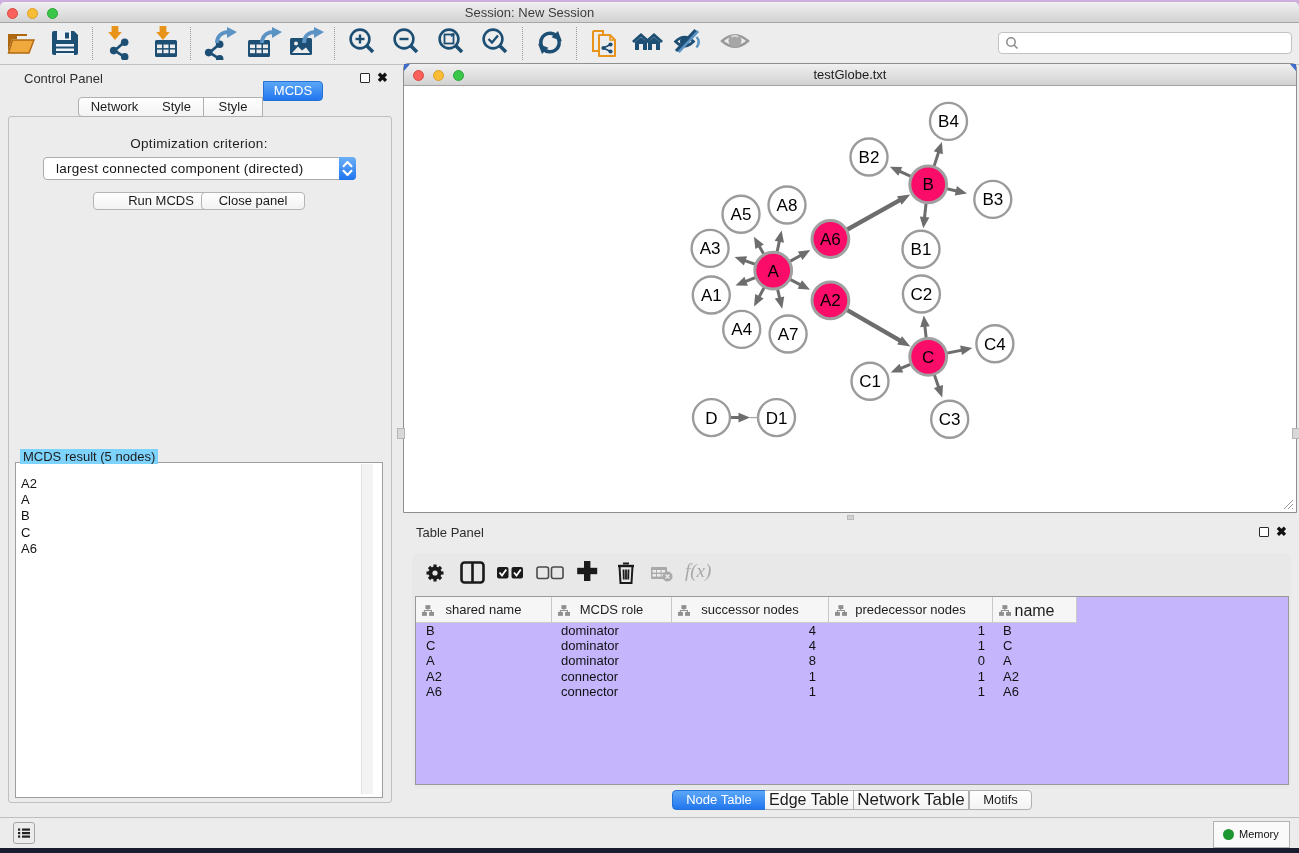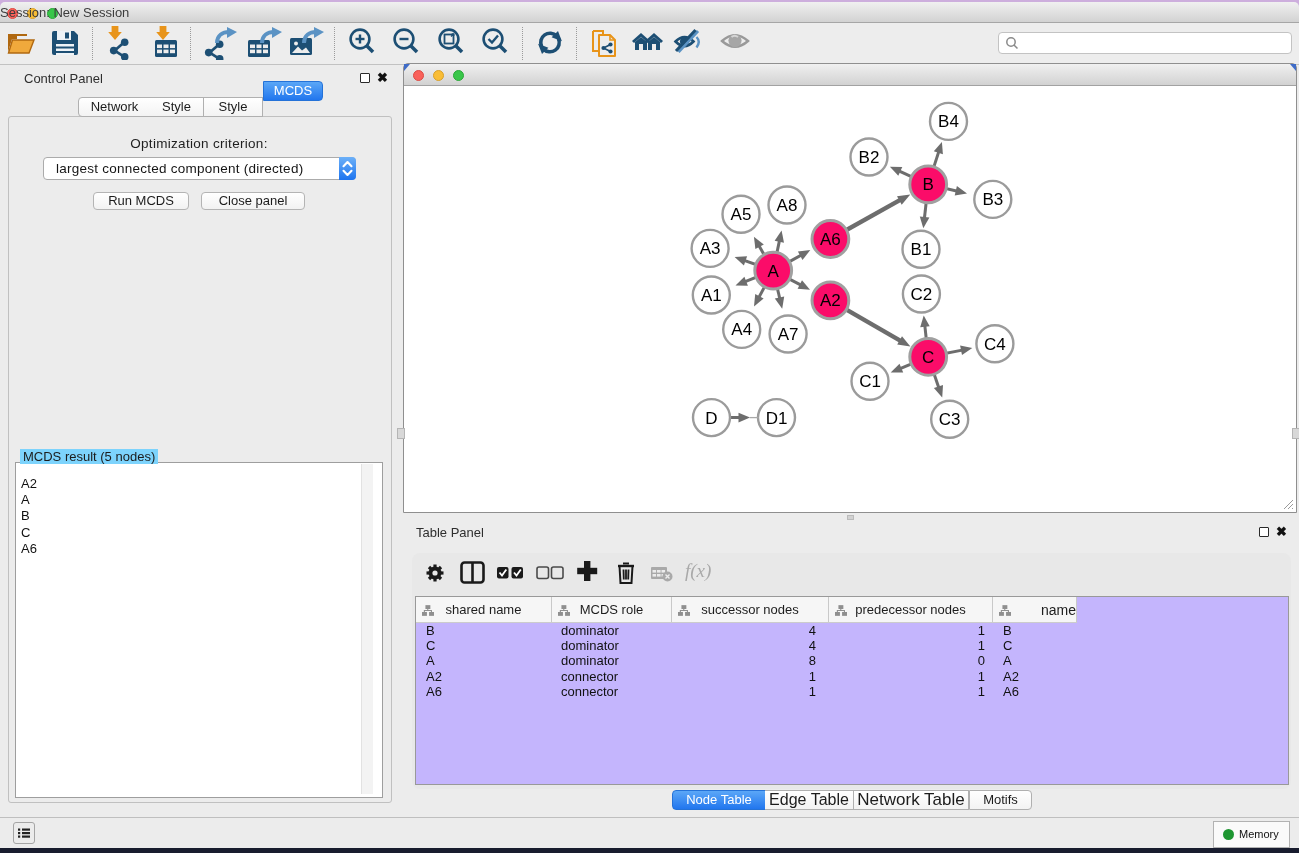--- a/index.html
+++ b/index.html
@@ -13,21 +13,21 @@
 </style>
 </head>
 <body>
 
 <div class="abs" style="left:0;top:0;width:1299px;height:10px;background:#cdaedd"></div>
 
 <div class="abs grad-title" style="left:0;top:2px;width:1299px;height:20px;border-bottom:1px solid #a6a6a6;border-radius:5px 5px 0 0">
   <div class="abs tl" style="left:7px;top:6px;width:11px;height:11px;background:#f9615a;border:1px solid #dd4a43;box-sizing:border-box"></div>
   <div class="abs tl" style="left:27px;top:6px;width:11px;height:11px;background:#f9bd35;border:1px solid #d9a028;box-sizing:border-box"></div>
   <div class="abs tl" style="left:47px;top:6px;width:11px;height:11px;background:#39c649;border:1px solid #2aa838;box-sizing:border-box"></div>
-  <div class="abs" style="left:0;top:3px;width:1059px;font-size:13px;color:#3c3c3c;">Session: New Session</div>
+  <div class="abs" style="left:0;top:3px;width:1059px;text-align:center;font-size:13px;color:#3c3c3c;">Session: New Session</div>
 </div>
 
 <div class="abs" id="toolbar" style="left:0;top:23px;width:1299px;height:41px;background:#ededed;border-bottom:1px solid #c2c2c2">
 <svg class="abs" style="left:5px;top:3px" width="32" height="34" viewBox="0 0 32 34">
       <path d="M3 8 L3 26 L7 13 L12 13 L12 10 L22 10 L22 8 Z" fill="#b06810"></path>
 <path d="M7.5 14 L29 14 L24 27 L3.5 27 Z" fill="#f0a93c" stroke="#b06810" stroke-width="1.4"></path>
     </svg>
 <svg class="abs" style="left:49px;top:3px" width="32" height="34" viewBox="0 0 32 34">
       <rect x="3" y="5" width="26" height="24" rx="2" fill="#1d4f74"></rect>
 <path d="M25 5 L29 9 L29 5 Z" fill="#ededed"></path>
@@ -199,21 +199,21 @@
 <div class="abs" style="left:9px;top:136px;width:380px;text-align:center;font-size:13.5px;letter-spacing:0.3px;color:#1f1f1f;">Optimization criterion:</div>
 <div class="abs" style="left:43px;top:157px;width:311px;height:21px;background:#ffffff;border:1px solid #ababab;border-radius:4px;">
   <div class="abs" style="left:12px;top:3px;font-size:13.5px;letter-spacing:0.25px;color:#151515;">largest connected component (directed)</div>
   <div class="abs" style="right:-1px;top:-1px;width:17px;height:23px;border-radius:0 4px 4px 0;background:linear-gradient(#6cb0f8,#1d74ef);">
     <svg width="17" height="23" viewBox="0 0 17 23">
         <path d="M4.5 9.2 L8.5 5 L12.5 9.2" fill="none" stroke="#fff" stroke-width="2.1" stroke-linecap="round" stroke-linejoin="round"></path>
         <path d="M4.5 13.8 L8.5 18 L12.5 13.8" fill="none" stroke="#fff" stroke-width="2.1" stroke-linecap="round" stroke-linejoin="round"></path>
       </svg>
   </div>
 </div>
-<div class="abs btn" style="left:93px;top:192px;width:94px;height:16px;text-align:center;font-size:13px;line-height:16px;">Run MCDS</div>
+<div class="abs btn" style="left:93px;top:192px;width:94px;height:16px;text-align:center;font-size:13px;line-height:16px;padding-left:20px;">Run MCDS</div>
 <div class="abs btn" style="left:201px;top:192px;width:102px;height:16px;text-align:center;font-size:13px;line-height:16px;">Close panel</div>
 
 <div class="abs" style="left:15px;top:462px;width:366px;height:334px;border:1px solid #9e9e9e;background:#ffffff;"></div>
 <div class="abs" style="left:20px;top:449px;background:#7dd3fc;padding:0 3px;font-size:13px;color:#1c1c1c;">MCDS result (5 nodes)</div>
 <div class="abs" style="left:21px;top:476px;font-size:13px;line-height:16.2px;color:#111;">A2<br>A<br>B<br>C<br>A6</div>
 <div class="abs" style="left:361px;top:464px;width:11px;height:330px;background:#f3f3f3;border-left:1px solid #e2e2e2;"></div>
 
 <div class="abs" style="left:0;top:817px;width:1299px;height:31px;background:#ececec;border-top:1px solid #bfbfbf"></div>
 <div class="abs" style="left:13px;top:822px;width:20px;height:20px;border:1px solid #a5a5a5;border-radius:3px;">
   <svg width="20" height="20" viewBox="0 0 20 20">
@@ -232,20 +232,21 @@
   <div class="abs" style="left:25px;top:6px;font-size:11px;color:#111;">Memory</div>
 </div>
 
 <div class="abs" style="left:0;top:848px;width:1299px;height:5px;background:#181c2e"></div>
 
 <div class="abs" style="left:403px;top:63px;width:894px;height:450px;border:1px solid #8f8f8f;border-radius:5px 5px 0 0;background:#ffffff;box-sizing:border-box;">
   <div class="abs grad-title" style="left:0;top:0;width:892px;height:21px;border-bottom:1px solid #a2a2a2;border-radius:4px 4px 0 0;">
     <div class="abs tl" style="left:9px;top:6px;width:11px;height:11px;background:#f9615a;border:1px solid #dd4a43;box-sizing:border-box"></div>
     <div class="abs tl" style="left:29px;top:6px;width:11px;height:11px;background:#f9bd35;border:1px solid #d9a028;box-sizing:border-box"></div>
     <div class="abs tl" style="left:49px;top:6px;width:11px;height:11px;background:#39c649;border:1px solid #2aa838;box-sizing:border-box"></div>
+    <div class="abs" style="left:0;top:3px;width:892px;text-align:center;font-size:13px;color:#1d1d1d;">testGlobe.txt</div>
     <svg class="abs" style="left:0;top:0" width="6" height="7">
         <path d="M0 0 L6 0 L0 7 Z" fill="#3f6cc8"></path>
       </svg>
     <svg class="abs" style="right:0;top:0" width="6" height="7">
         <path d="M0 0 L6 0 L6 7 Z" fill="#3f6cc8"></path>
       </svg>
   </div>
   <div class="abs" id="graphwrap" style="left:1px;top:22px;width:891px;height:426px;background:#fff;">
   <svg width="893" height="424" viewBox="0 0 893 424" style="position:absolute;left:0;top:0">
 <line x1="523.2" y1="98.4" x2="490.6" y2="83.3" stroke="#6d6d6d" stroke-width="3.0"></line>
@@ -456,21 +457,21 @@
 </div>
 <div class="abs" style="left:577px;top:0;width:83px;height:25px;border-right:1px solid #c9c9c9;">
 <svg class="abs" style="left:6px;top:8px" width="12" height="11" viewBox="0 0 11.2 10">
           <g fill="#8f8f8f">
             <rect x="3.2" y="0" width="4.6" height="3.6"></rect>
             <rect x="0" y="6.4" width="4.6" height="3.6"></rect>
             <rect x="6.6" y="6.4" width="4.6" height="3.6"></rect>
             <path d="M5.4 3.6 L5.4 5 M2.2 6.4 L2.2 5 L8.8 5 L8.8 6.4" stroke="#8f8f8f" stroke-width="1" fill="none"></path>
           </g>
         </svg>
-<div class="abs" style="left:0;top:5px;width:100%;text-align:right;font-size:14px;color:#1d1d1d;">name</div>
+<div class="abs" style="left:0;top:5px;width:100%;text-align:center;font-size:16px;color:#1d1d1d;">name</div>
 </div>
     </div>
   <div class="abs" id="tbody" style="left:0;top:25px;width:872px;height:162px;font-size:13px;color:#111;">
       <div class="abs" style="left:0;top:0.6px;width:868px;height:15.3px;">
 <div class="abs" style="left:10px;top:0;">B</div>
 <div class="abs" style="left:145px;top:0;">dominator</div>
 <div class="abs" style="left:256px;top:0;width:144px;text-align:right;">4</div>
 <div class="abs" style="left:413px;top:0;width:156px;text-align:right;">1</div>
 <div class="abs" style="left:587px;top:0;">B</div>
 </div>

